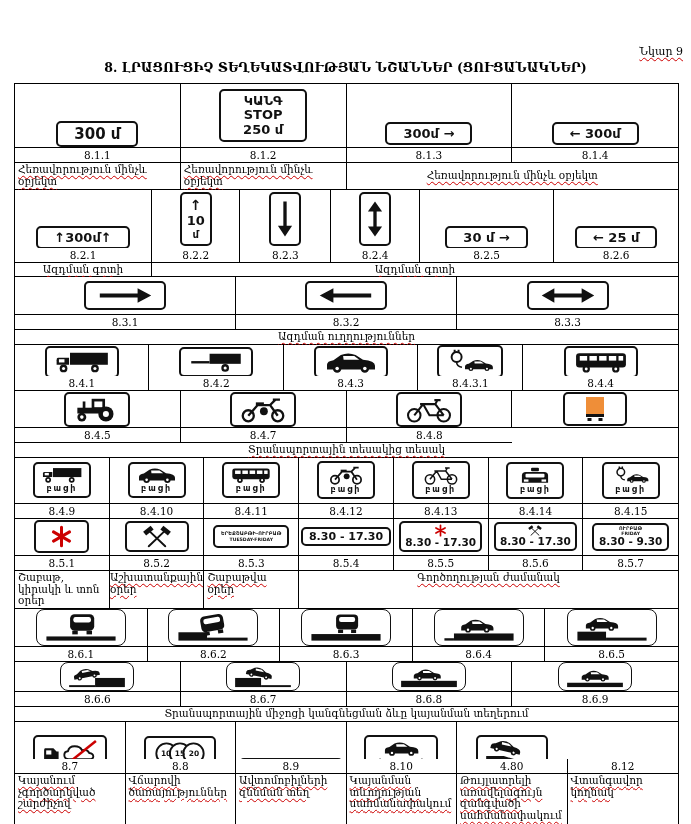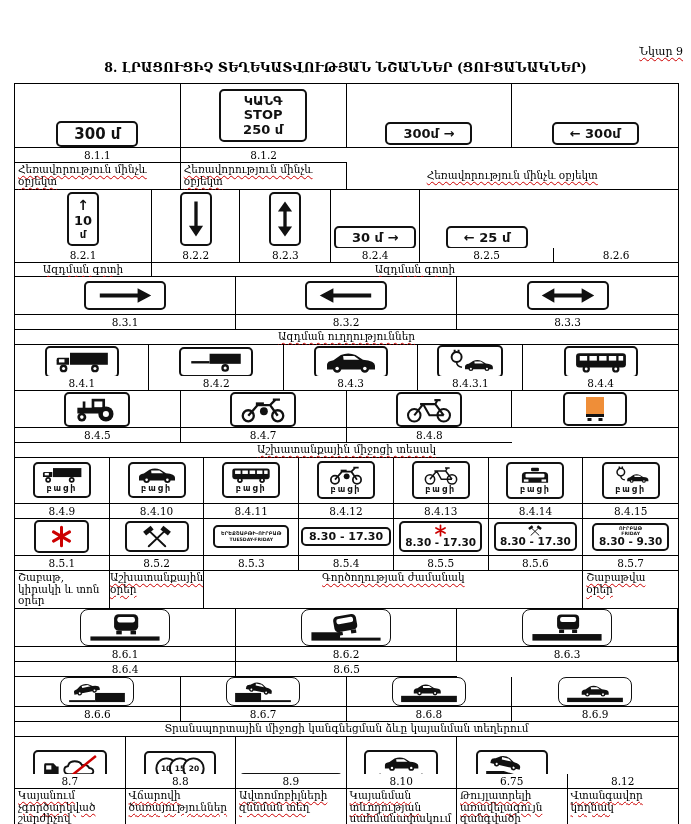--- a/index.html
+++ b/index.html
@@ -4,21 +4,21 @@
 <style>
   html,body{margin:0;padding:0;background:#fff;}
   body{width:691px;font-family:"DejaVu Serif","DejaVu Sans",serif;color:#000;}
   .hdr{padding:4px 8px 2px 8px;}
   .figlab{text-align:right;font-size:11px;margin-top:41px;}
   .title{text-align:center;font-size:12.5px;font-weight:bold;margin-top:2px;}
   .wavy{text-decoration:underline;text-decoration-style:wavy;text-decoration-color:#c00;text-decoration-thickness:1px;text-underline-offset:2px;}
   .tbl{width:663px;margin:6px 0 0 14px;border:1.2px solid #000;background:#fff;}
   .row{display:grid;}
   .g1{grid-template-columns:1fr}.g3{grid-template-columns:repeat(3,1fr)}
-  .g4{grid-template-columns:repeat(4,1fr)}.g5{grid-template-columns:repeat(3,1fr)}
+  .g4{grid-template-columns:repeat(4,1fr)}.g5{grid-template-columns:repeat(5,1fr)}
   .g6{grid-template-columns:repeat(6,1fr)}.g7{grid-template-columns:repeat(7,1fr)}
   .gr2{grid-template-columns:1.55fr 1fr 1.03fr 1fr 1.52fr 1.4fr}
   .gr4{grid-template-columns:1fr 1fr 1fr .78fr 1.15fr}
   .sp2{grid-column:span 2}.sp4{grid-column:span 4}.sp5{grid-column:span 5}
   .c{border-right:1px solid #000;border-bottom:1px solid #000;display:flex;align-items:center;justify-content:center;background:#fff;position:relative;min-width:0;}
   .c:last-child{border-right:0;}
   .num{font-size:10.5px;height:14px;}
   .cap{font-size:10.5px;line-height:1.12;text-align:left;padding:1px 3px;}
   .capcell{align-items:flex-start;}
   .h-r1{height:64px}.h-r2{height:58px}.h-r3{height:38px}.h-r4{height:31px}
@@ -304,34 +304,39 @@
     <div class="c">
         <span class="pl pl-txt">300մ →</span>
       </div>
     <div class="c">
         <span class="pl pl-txt">← 300մ</span>
       </div>
   </div>
   <div class="row g4">
     <div class="c num">8.1.1</div>
     <div class="c num">8.1.2</div>
+    <div class="c num">8.1.3</div>
+    <div class="c num">8.1.4</div>
   </div>
   <div class="row g4">
     <div class="c cap">
         <span class="wavy">Հեռավորություն մինչև օբյեկտ</span>
       </div>
     <div class="c cap">
         <span class="wavy">Հեռավորություն մինչև օբյեկտ</span>
       </div>
     <div class="c cap sp2">
         <span class="wavy">Հեռավորություն մինչև օբյեկտ</span>
       </div>
   </div>
 
   <div class="row gr2 h-r2">
+    <div class="c">
+        <span class="pl pl-txt">↑300մ↑</span>
+      </div>
     <div class="c">
       <span class="pl pl-col pl-v">
         <span style="font-size:14px">↑</span>
         <span style="font-size:13px">10</span>
         <span style="font-size:10px">մ</span>
       </span>
     </div>
     <div class="c">
       <span class="pl pl-v" style="padding:3px 4px">
           <svg width="22" height="44" viewBox="0 0 24 46">
@@ -479,21 +484,21 @@
         </span>
       </div>
   </div>
   <div class="row g4">
     <div class="c num">8.4.5</div>
     <div class="c num">8.4.7</div>
     <div class="c num">8.4.8</div>
   </div>
   <div class="row g1">
     <div class="c cap">
-        <span class="wavy">Աշխատանքային միջոցի տեսակ</span>
+        <span class="wavy">Տրանսպորտային տեսակից տեսակ</span>
       </div>
   </div>
 
   <div class="row g7 h-r6">
     <div class="c">
         <span class="pl pl-col pl-bats">
           <svg width="42" height="18" viewBox="0 0 60 26">
             <use href="#s-truck"></use>
           </svg>
           <span class="bats">բացի</span>
@@ -615,25 +620,25 @@
     <div class="c num">8.5.6</div>
     <div class="c num">8.5.7</div>
   </div>
   <div class="row g7 h-cap7">
     <div class="c cap capcell">
         <span>Շաբաթ, կիրակի և տոն օրեր</span>
       </div>
     <div class="c cap capcell">
         <span class="wavy">Աշխատանքային օրեր</span>
       </div>
+    <div class="c cap capcell">
+        <span class="wavy">Շաբաթվա օրեր</span>
+      </div>
     <div class="c cap capcell sp4">
         <span class="wavy">Գործողության ժամանակ</span>
-      </div>
-    <div class="c cap capcell">
-        <span class="wavy">Շաբաթվա օրեր</span>
       </div>
   </div>
 
   <div class="row g5 h-r8">
     <div class="c">
         <span class="pl pl-park">
           <svg width="78" height="31" viewBox="0 0 64 26">
             <use href="#s-p1"></use>
           </svg>
         </span>
@@ -748,21 +753,21 @@
             <use href="#s-edgecar"></use>
           </svg>
         </span>
       </div>
   </div>
   <div class="row g6">
     <div class="c num">8.7</div>
     <div class="c num">8.8</div>
     <div class="c num">8.9</div>
     <div class="c num">8.10</div>
-    <div class="c num">6.75</div>
+    <div class="c num">4.80</div>
     <div class="c num">8.12</div>
   </div>
   <div class="row g6 h-cap10">
     <div class="c cap capcell">
         <span class="wavy">Կայանում չգործարկված շարժիչով</span>
       </div>
     <div class="c cap capcell">
         <span class="wavy">Վճարովի ծառայություններ</span>
       </div>
     <div class="c cap capcell">

